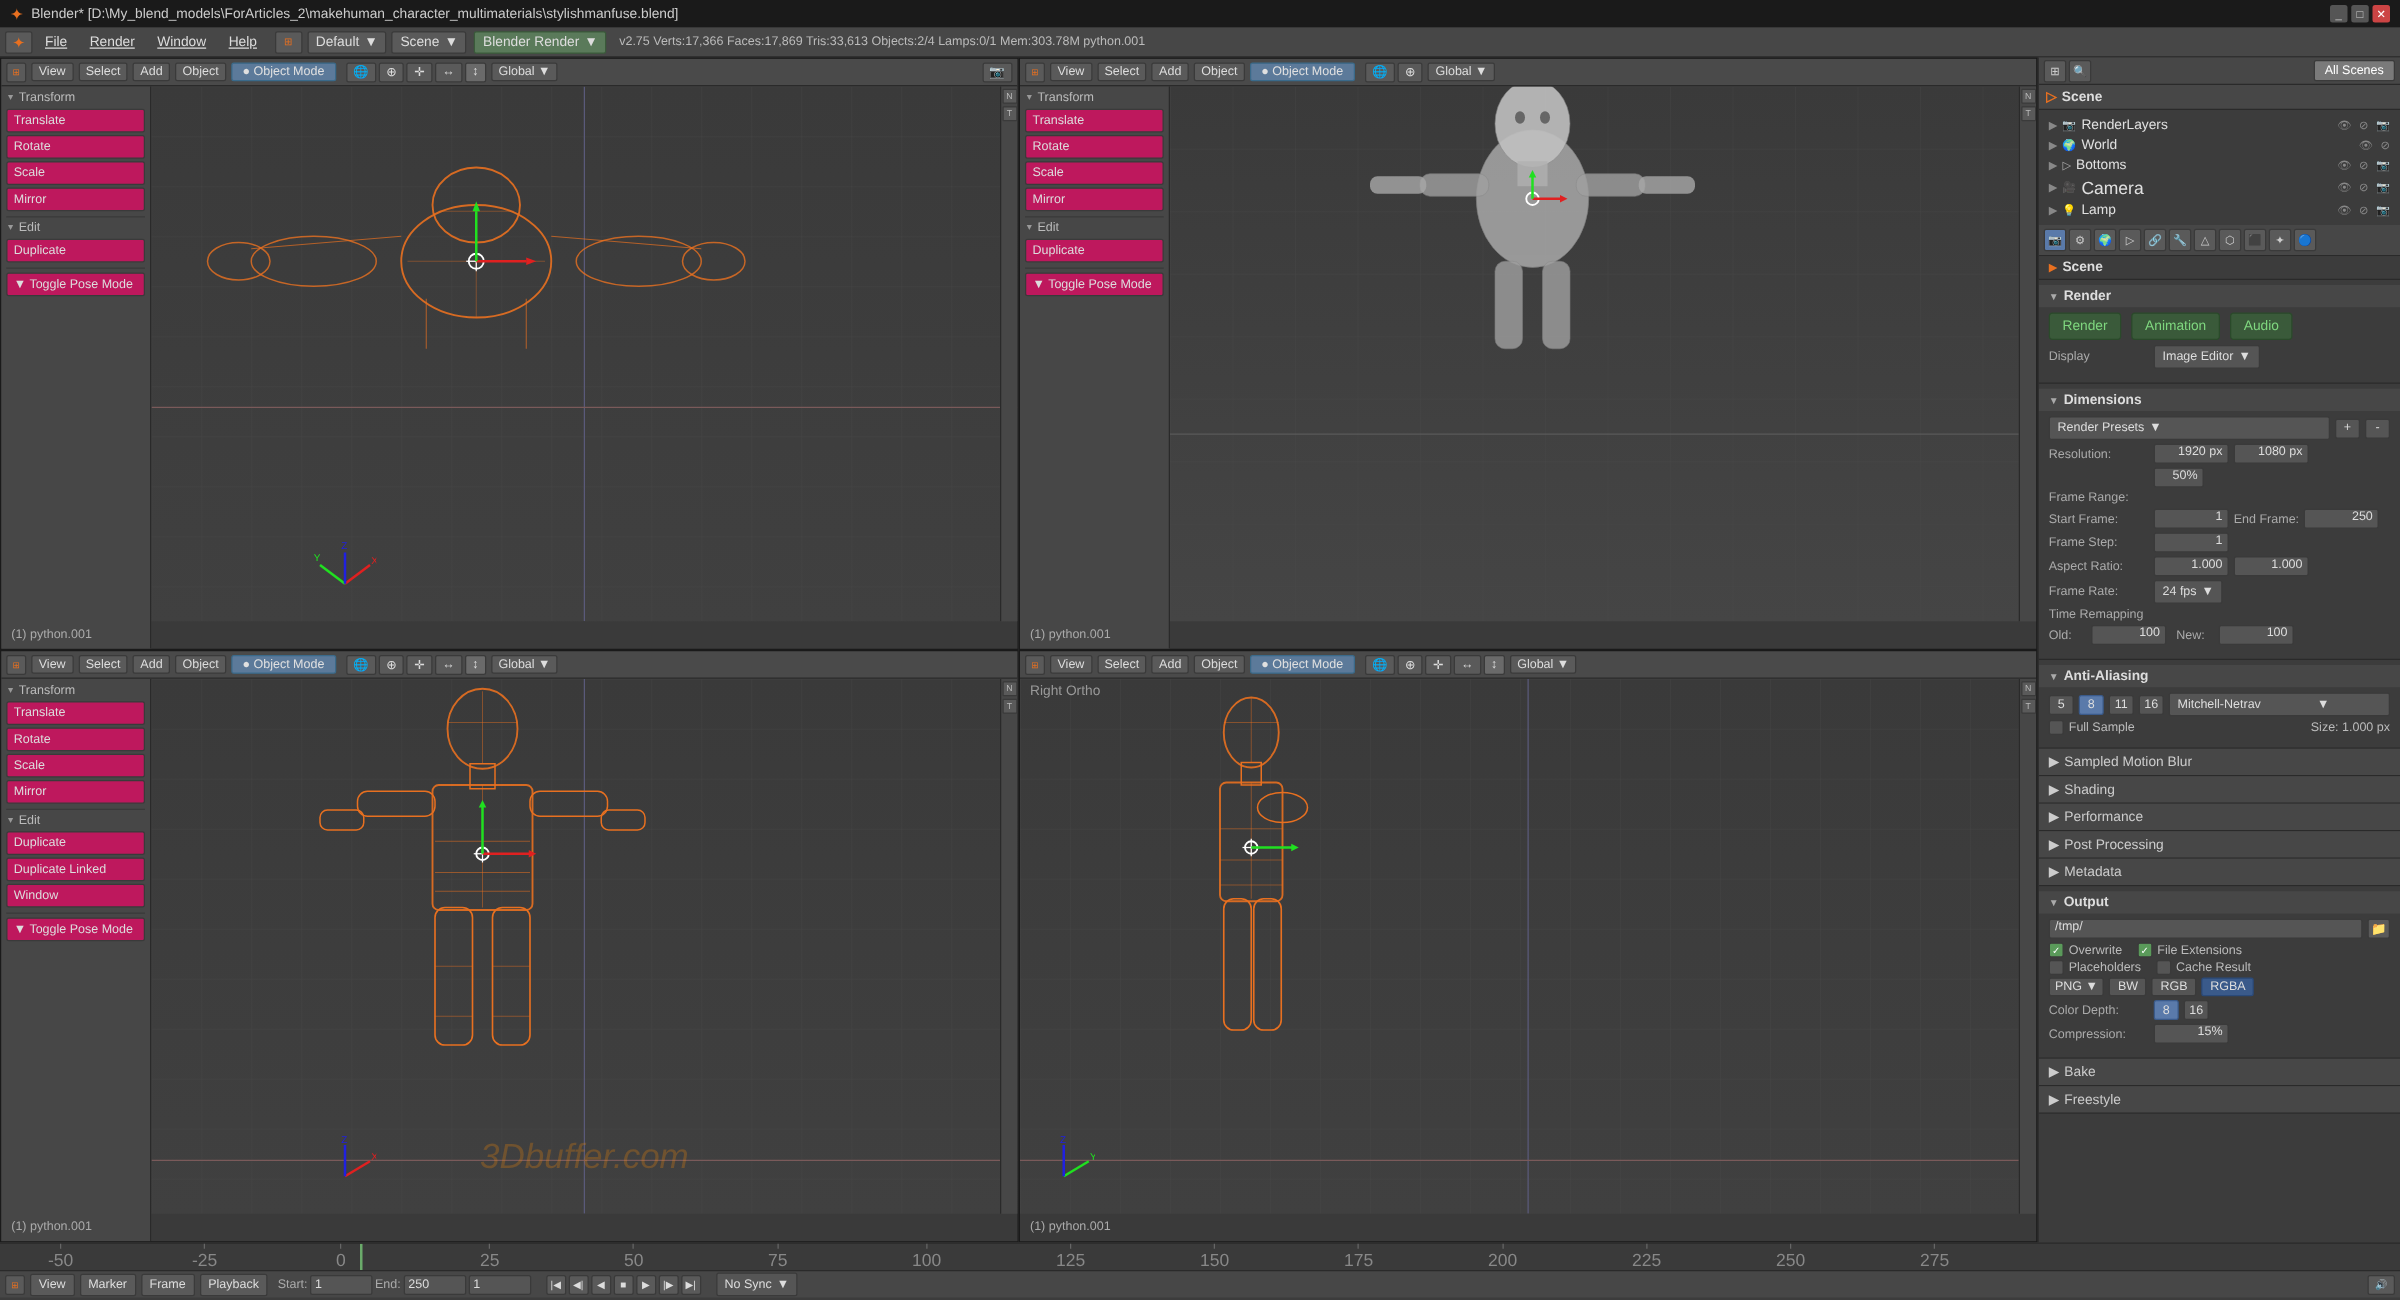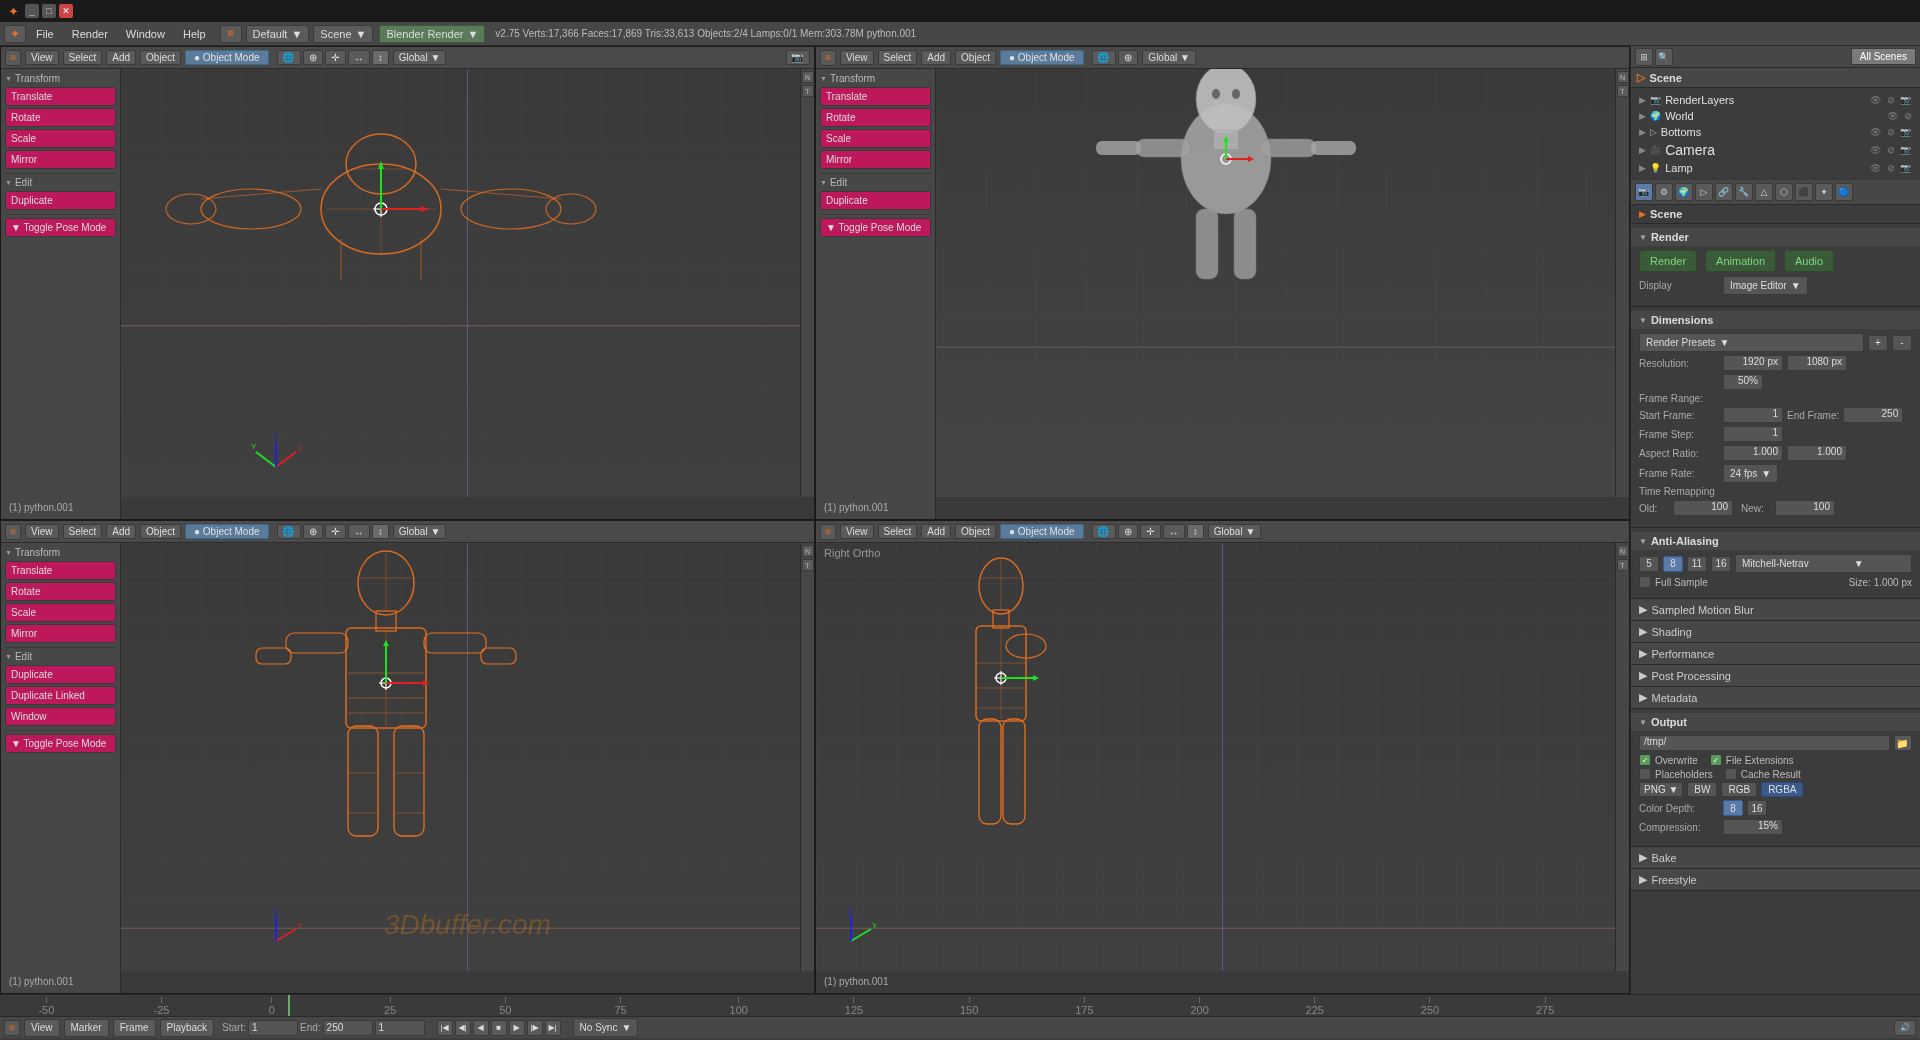--- a/index.html
+++ b/index.html
@@ -67,20 +67,21 @@
       font-size: 12px;
       cursor: pointer;
     }
     .menu-item {
       padding: 2px 8px;
       height: 18px;
       display: flex; align-items: center;
       cursor: pointer;
       border-radius: 2px;
       color: #ddd;
+      text-decoration: underline;
     }
     .menu-dropdown {
       background: #5a5a5a;
       border: 1px solid #3a3a3a;
       border-radius: 2px;
       padding: 2px 6px;
       height: 18px;
       display: flex; align-items: center;
       gap: 4px;
       cursor: pointer;
@@ -580,21 +581,21 @@
     #num-timeline {
       height: 22px;
       background: #3a3a3a;
       position: relative;
       overflow: hidden;
       border-top: 1px solid #2a2a2a;
     }
     .num-tick {
       position: absolute;
       bottom: 0;
-      font-size: 11px;
+      font-size: 14px;
       color: #888;
       text-align: center;
     }
     .num-tick::before {
       content: '';
       display: block;
       width: 1px;
       height: 6px;
       background: #666;
       margin: 0 auto 1px;
@@ -604,20 +605,21 @@
       top: 0; bottom: 0;
       width: 2px;
       background: #6aaa6a;
     }
   </style>
 </head>
 <body>
 
 <div id="title-bar">
   <span class="title-icon">✦</span>
+  <span class="title-text">Blender* [D:\My_blend_models\ForArticles_2\makehuman_character_multimaterials\stylishmanfuse.blend]</span>
   <div class="win-controls">
     <div class="win-btn minimize">_</div>
     <div class="win-btn maximize">□</div>
     <div class="win-btn close">✕</div>
   </div>
 </div>
 
 <div id="menu-bar">
   <div class="menu-icon-btn">✦</div>
   <div class="menu-item">File</div>

